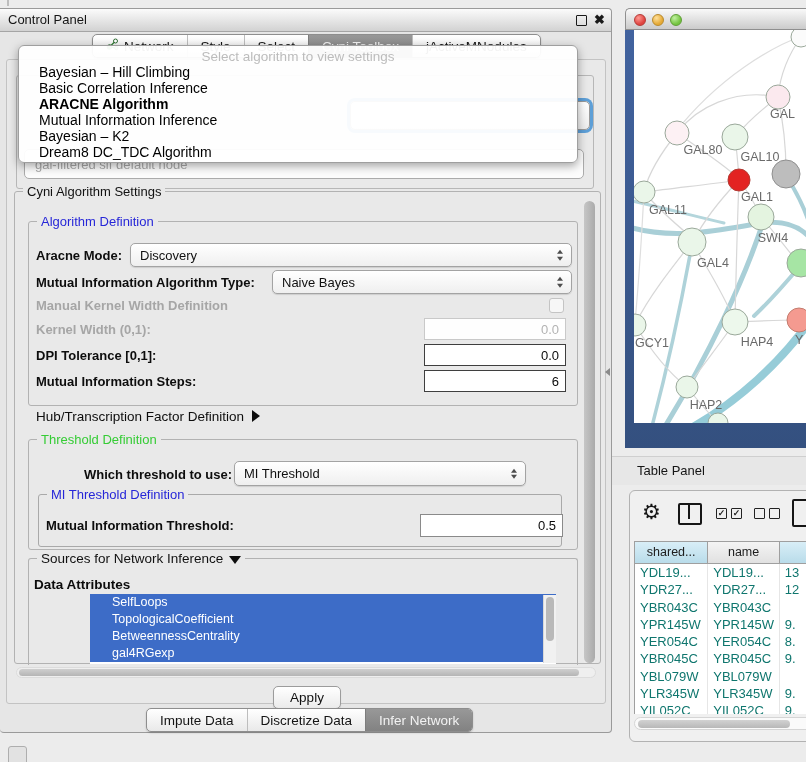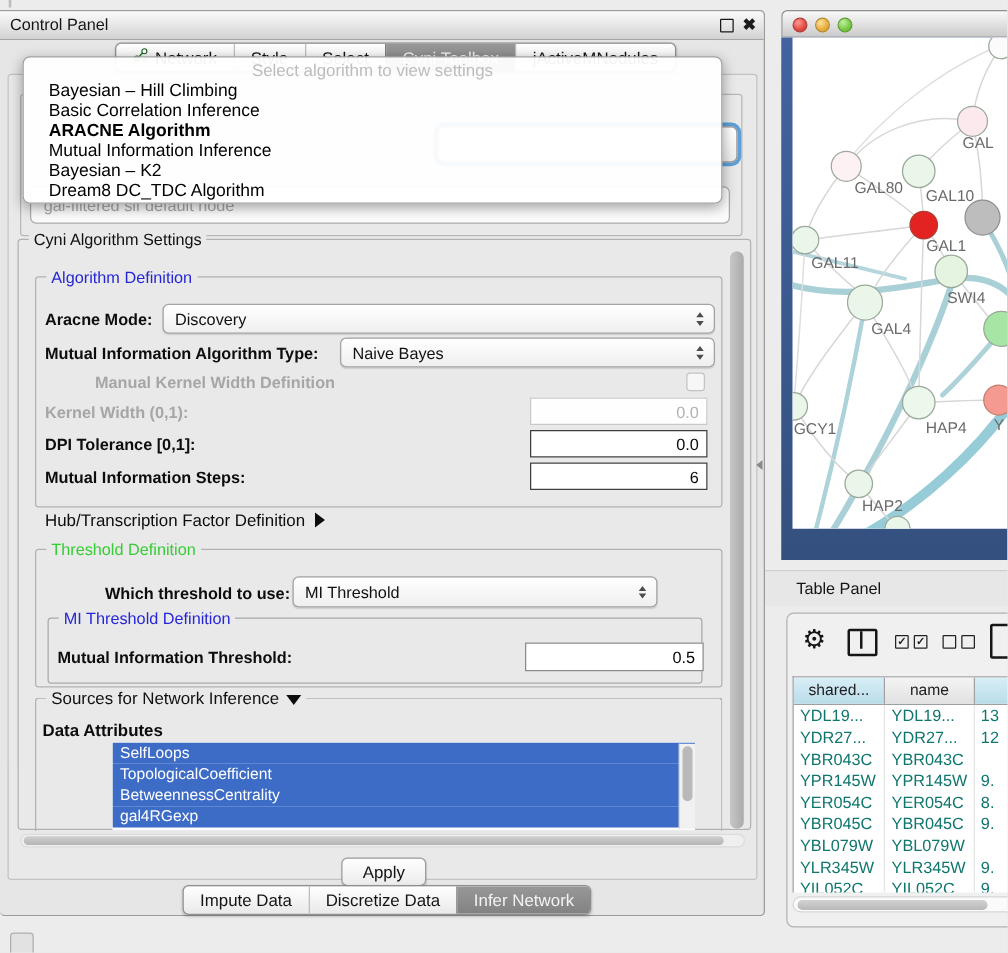--- a/index.html
+++ b/index.html
@@ -41,21 +41,21 @@
   .tri-up{width:0;height:0;border-left:3.5px solid transparent;border-right:3.5px solid transparent;border-bottom:4.5px solid #4c4c4c;}
   .tri-down{width:0;height:0;border-left:3.5px solid transparent;border-right:3.5px solid transparent;border-top:4.5px solid #4c4c4c;}
   .field{position:absolute;background:#fff;border:1px solid #989898;font-size:13px;color:#0a0a0a;text-align:right;padding:0 6px;box-sizing:border-box;font-family:"Liberation Sans",sans-serif;}
   .field.strong{border:1.8px solid #3f3f3f;}
   .field.disabled{border:1px solid #c9c9c9;color:#b3b3b3;background:#fefefe;}
   .checkbox{position:absolute;width:13px;height:13px;border:1px solid #c4c4c4;border-radius:3px;background:#f7f7f7;}
   .tri-right{display:inline-block;width:0;height:0;border-top:6px solid transparent;border-bottom:6px solid transparent;border-left:8px solid #0d0d0d;vertical-align:-1px;margin-left:8px;}
   .tri-dn-big{display:inline-block;width:0;height:0;border-left:6px solid transparent;border-right:6px solid transparent;border-top:8px solid #0d0d0d;vertical-align:-1px;margin-left:6px;}
   
   #attr-list{position:absolute;left:90px;top:585px;width:466px;height:70px;background:#fff;overflow:hidden;}
-  .attr-item{height:17px;line-height:17px;background:#3d6cc7;color:#fff;font-size:12.5px;padding-left:6px;}
+  .attr-item{height:17px;line-height:17px;background:#3d6cc7;color:#fff;font-size:12.5px;padding-left:22px;}
   #attr-scroll{position:absolute;left:543px;top:586px;width:12px;height:68px;background:#f1f1f1;border-left:1px solid #d8d8d8;}
   #attr-thumb{position:absolute;left:1.5px;top:2px;width:8px;height:44px;background:#b9b9b9;border-radius:4px;}
   
   #v-scroll{position:absolute;left:584px;top:192px;width:11px;height:462px;background:#ebebeb;}
   #v-thumb{position:absolute;left:0;top:0;width:11px;height:462px;background:linear-gradient(90deg,#c6c6c6,#ababab);border-radius:6px;}
   #h-scroll{position:absolute;left:16px;top:658px;width:580px;height:11px;background:#efefef;border:1px solid #dcdcdc;border-radius:6px;box-sizing:border-box;}
   #h-thumb{position:absolute;left:2px;top:1px;width:560px;height:7px;background:linear-gradient(#cfcfcf,#b5b5b5);border-radius:4px;}
   
   #apply-btn{position:absolute;left:273px;top:677px;width:68px;height:23px;background:linear-gradient(#ffffff,#ebebeb);border:1px solid #9c9c9c;border-radius:5px;font-size:13.5px;color:#111;text-align:center;line-height:21px;box-shadow:0 1px 1px rgba(0,0,0,.15);box-sizing:border-box;}
   
@@ -154,21 +154,21 @@
         </span>
     </div>
     <span class="lbl" style="left:36px;top:266px;">Mutual Information Algorithm Type:</span>
     <div class="combo" style="left:272px;top:261px;width:300px;height:24px;">
       <span>Naive Bayes</span>
       <span class="arrows">
           <span class="tri-up"></span>
           <span class="tri-down"></span>
         </span>
     </div>
-    <span class="lbl disabled" style="left:36px;top:289px;margin-left:40px;">Manual Kernel Width Definition</span>
+    <span class="lbl disabled" style="left:36px;top:289px;">Manual Kernel Width Definition</span>
     <span class="checkbox" style="left:549px;top:289px;"></span>
     <span class="lbl disabled" style="left:36px;top:313px;">Kernel Width (0,1):</span>
     <input class="field disabled" style="left: 424px; top: 309px; width: 142px; height: 22px;" readonly="" value="0.0">
     <span class="lbl" style="left:36px;top:339px;">DPI Tolerance [0,1]:</span>
     <input class="field strong" style="left: 424px; top: 335px; width: 142px; height: 22px;" readonly="" value="0.0">
     <span class="lbl" style="left:36px;top:365px;text-align:right;">Mutual Information Steps:</span>
     <input class="field strong" style="left: 424px; top: 361px; width: 142px; height: 22px;" readonly="" value="6">
 
     <span style="position:absolute;left:36px;top:400px;font-size:13.5px;color:#0d0d0d;"><span>Hub/Transcription Factor Definition</span><span class="tri-right"></span></span>
 

